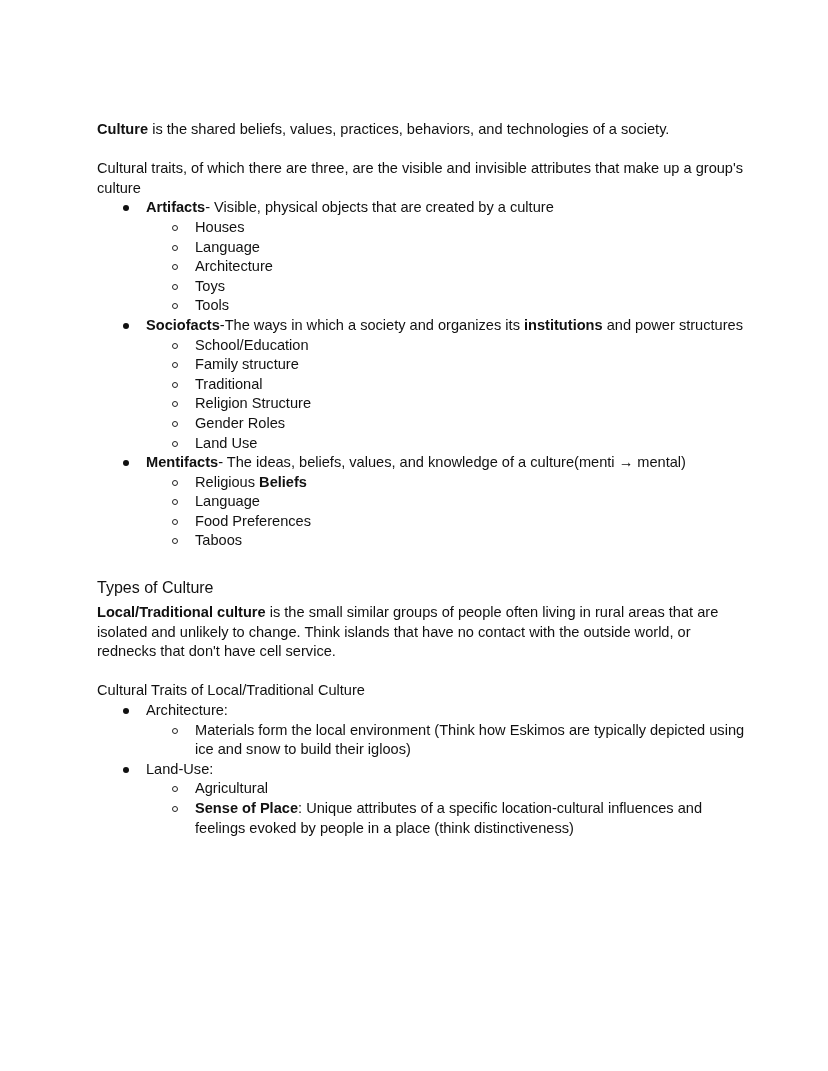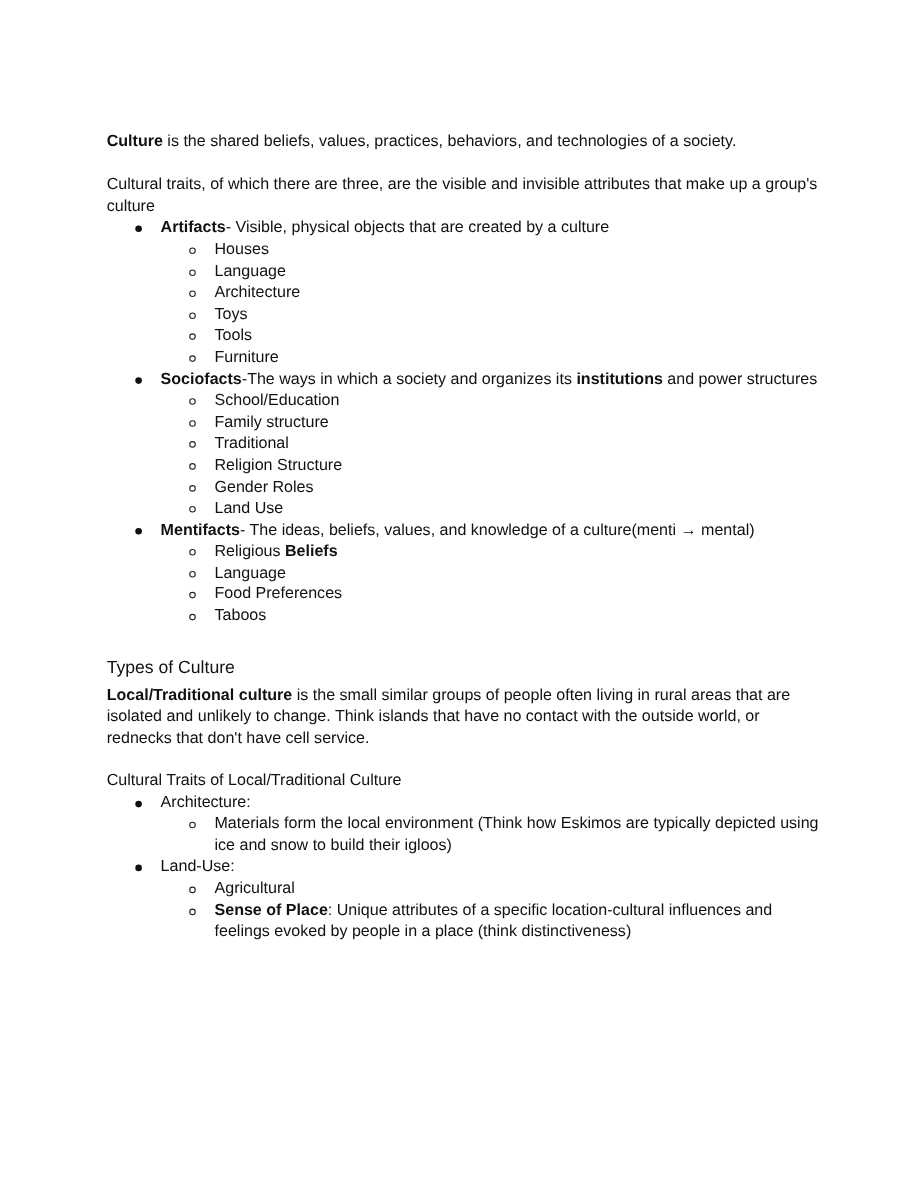--- a/index.html
+++ b/index.html
@@ -47,21 +47,20 @@
 
   <ul class="l1">
     <li>
       <b>Artifacts</b><span>- Visible, physical objects that are created by a culture</span>
       <ul class="l2">
         <li>Houses</li>
         <li>Language</li>
         <li>Architecture</li>
         <li>Toys</li>
         <li>Tools</li>
-        <li>Furniture</li>
       </ul>
     </li>
     <li>
       <b>Sociofacts</b><span>-The ways in which a society and organizes its </span><b>institutions</b><span> and power structures</span>
       <ul class="l2">
         <li>School/Education</li>
         <li>Family structure</li>
         <li>Traditional</li>
         <li>Religion Structure</li>
         <li>Gender Roles</li>

